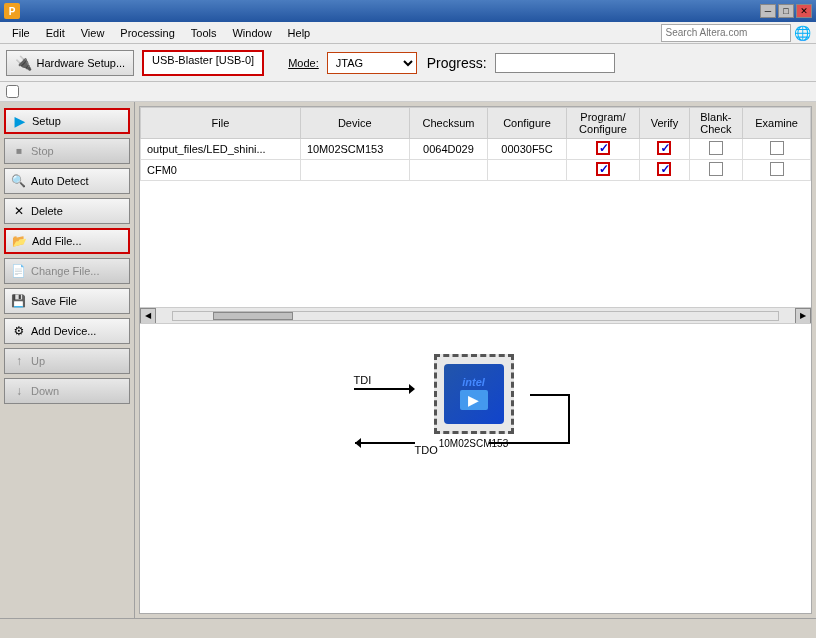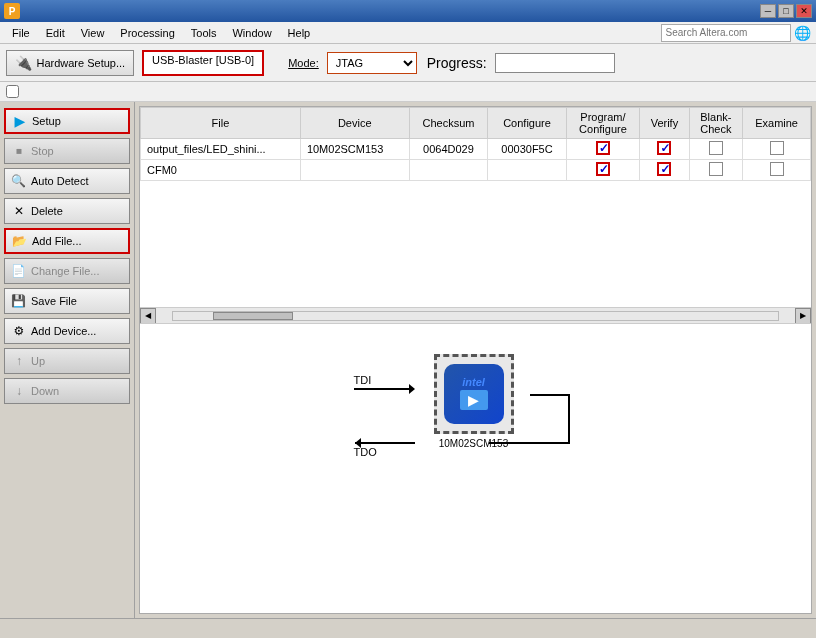--- a/index.html
+++ b/index.html
@@ -313,21 +313,21 @@
     .chip-inner {
       width: 60px;
       height: 60px;
       background: linear-gradient(135deg, #2255aa, #1144cc);
       display: flex;
       flex-direction: column;
       align-items: center;
       justify-content: center;
       color: white;
       font-size: 9px;
-      border-radius: 10px;
+      border-radius: 4px;
     }
     .chip-label {
       font-size: 10px;
       margin-top: 4px;
       color: #000;
     }
 
     
     .status-bar {
       height: 20px;
@@ -535,21 +535,21 @@
               </div>
             </div>
           </div>
           <span class="chip-label">10M02SCM153</span>
         </div>
 
         <div style="position:absolute; left:196px; top:60px; width:40px; height:2px; background:#000;"></div>
         <div style="position:absolute; left:234px; top:62px; width:2px; height:48px; background:#000;"></div>
         <div style="position:absolute; left:155px; top:108px; width:81px; height:2px; background:#000;"></div>
 
-        <div style="position:absolute; left:20px; top:108px; display:flex; flex-direction:column; align-items:flex-start;">
+        <div style="position:absolute; left:20px; top:108px; display:flex; flex-direction:row; align-items:flex-start;">
           <div style="display:flex; align-items:center;">
             <div style="width:2px;height:2px;"></div>
             <div style="position:relative;display:flex;align-items:center;">
               <div style="position:absolute;left:-6px;top:-4px;border:5px solid transparent;border-right:6px solid #000;"></div>
               <div style="width:60px; height:2px; background:#000;margin-left:-1px;"></div>
             </div>
           </div>
           <span style="font-size:11px; margin-top:2px;">TDO</span>
         </div>
       </div>

